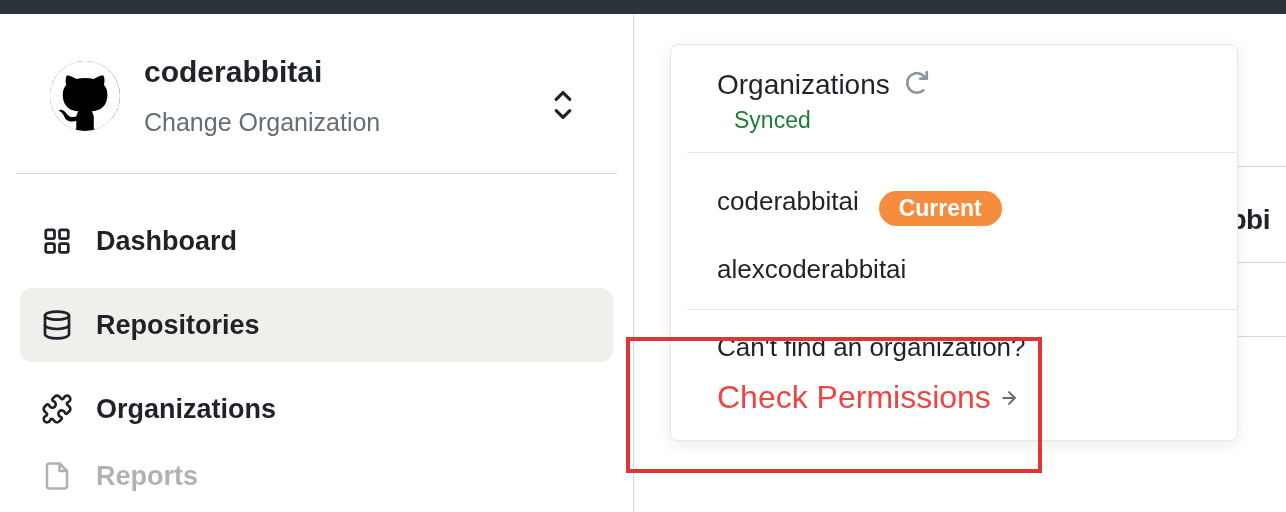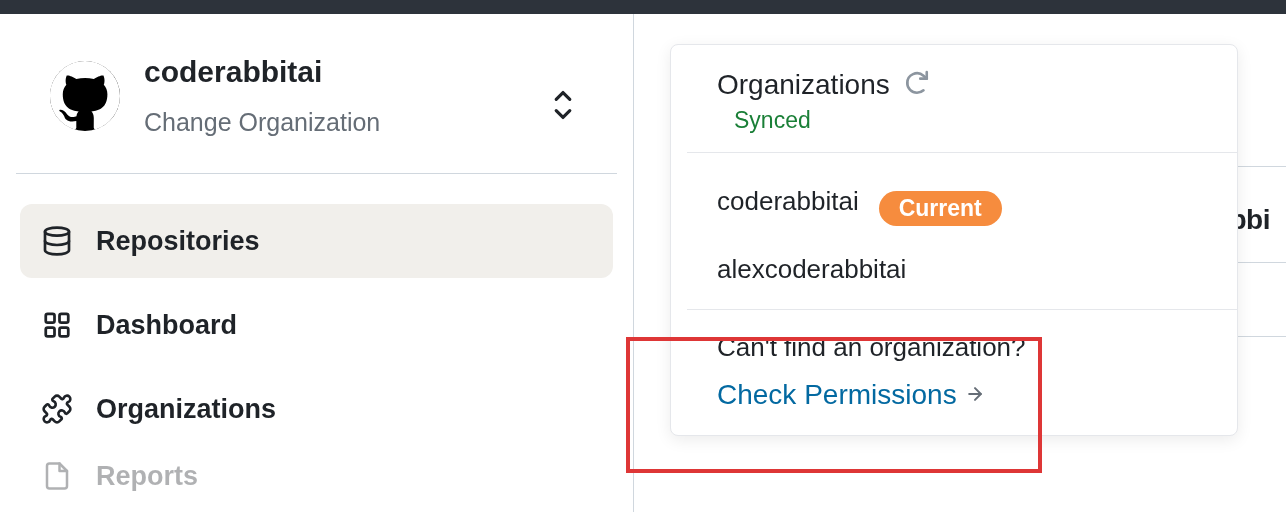--- a/index.html
+++ b/index.html
@@ -163,22 +163,22 @@
       border-top: 1px solid #e5e7eb;
       padding: 22px 30px 24px 30px;
       position: relative;
     }
     .footer-title {
       font-size: 26px;
       color: #1f2328;
       margin-bottom: 16px;
     }
     .footer-link {
-      font-size: 28px;
-      color: #0369a1;
+      font-size: 32px;
+      color: #ef4444;
       display: flex;
       align-items: center;
       gap: 8px;
       cursor: pointer;
     }
     .highlight {
       position: absolute;
       border: 4px solid #de3636;
       pointer-events: none;
     }
@@ -211,40 +211,40 @@
         <svg width="28" height="34" viewBox="0 0 24 30" fill="none" stroke="#1f2328" stroke-width="2.8" stroke-linecap="round" stroke-linejoin="round">
             <polyline points="6 10 12 4 18 10"></polyline>
             <polyline points="6 20 12 26 18 20"></polyline>
           </svg>
       </div>
     </div>
 
     <div class="divider"></div>
 
     <nav class="nav">
-      <div class="nav-item active">
-        <span class="nav-icon">
-          <svg width="32" height="32" viewBox="0 0 24 24" fill="none" stroke="#1f2328" stroke-width="2" stroke-linecap="round" stroke-linejoin="round">
-              <ellipse cx="12" cy="5" rx="9" ry="3"></ellipse>
-              <path d="M3 5v14c0 1.66 4 3 9 3s9-1.34 9-3V5"></path>
-              <path d="M3 12c0 1.66 4 3 9 3s9-1.34 9-3"></path>
-            </svg>
-        </span>
-        <span>Repositories</span>
-      </div>
       <div class="nav-item">
         <span class="nav-icon">
           <svg width="30" height="30" viewBox="0 0 24 24" fill="none" stroke="#1f2328" stroke-width="2.2" stroke-linecap="round" stroke-linejoin="round">
               <rect x="3" y="3" width="7" height="7" rx="1.5"></rect>
               <rect x="14" y="3" width="7" height="7" rx="1.5"></rect>
               <rect x="14" y="14" width="7" height="7" rx="1.5"></rect>
               <rect x="3" y="14" width="7" height="7" rx="1.5"></rect>
             </svg>
         </span>
         <span>Dashboard</span>
+      </div>
+      <div class="nav-item active">
+        <span class="nav-icon">
+          <svg width="32" height="32" viewBox="0 0 24 24" fill="none" stroke="#1f2328" stroke-width="2" stroke-linecap="round" stroke-linejoin="round">
+              <ellipse cx="12" cy="5" rx="9" ry="3"></ellipse>
+              <path d="M3 5v14c0 1.66 4 3 9 3s9-1.34 9-3V5"></path>
+              <path d="M3 12c0 1.66 4 3 9 3s9-1.34 9-3"></path>
+            </svg>
+        </span>
+        <span>Repositories</span>
       </div>
       <div class="nav-item">
         <span class="nav-icon">
           <svg width="32" height="32" viewBox="0 0 24 24" fill="none" stroke="#1f2328" stroke-width="2" stroke-linecap="round" stroke-linejoin="round">
               <path d="M19.439 7.85c-.049.322.059.648.289.878l1.568 1.568c.47.47.706 1.087.706 1.704s-.235 1.233-.706 1.704l-1.611 1.611a.98.98 0 01-.837.276c-.47-.07-.802-.48-.968-.925a2.501 2.501 0 10-3.214 3.214c.446.166.855.497.925.968a.979.979 0 01-.276.837l-1.61 1.61a2.404 2.404 0 01-3.408 0l-1.568-1.568a1.026 1.026 0 00-.877-.29c-.493.074-.84.504-1.02.968a2.5 2.5 0 11-3.237-3.237c.464-.18.894-.527.967-1.02a1.026 1.026 0 00-.289-.877l-1.568-1.568A2.402 2.402 0 011.998 12c0-.617.236-1.234.706-1.704L4.23 8.77c.24-.24.581-.353.917-.303.515.077.877.528 1.073 1.01a2.5 2.5 0 103.259-3.259c-.482-.196-.933-.558-1.01-1.073-.05-.336.062-.676.303-.917l1.525-1.525a2.402 2.402 0 013.408 0l1.568 1.568c.23.23.556.338.877.29.493-.074.84-.504 1.02-.968a2.5 2.5 0 113.237 3.237c-.464.18-.894.527-.968 1.02z"></path>
             </svg>
         </span>
         <span>Organizations</span>
       </div>
       <div class="nav-item" style="opacity:0.35; overflow:hidden; height:20px;">

